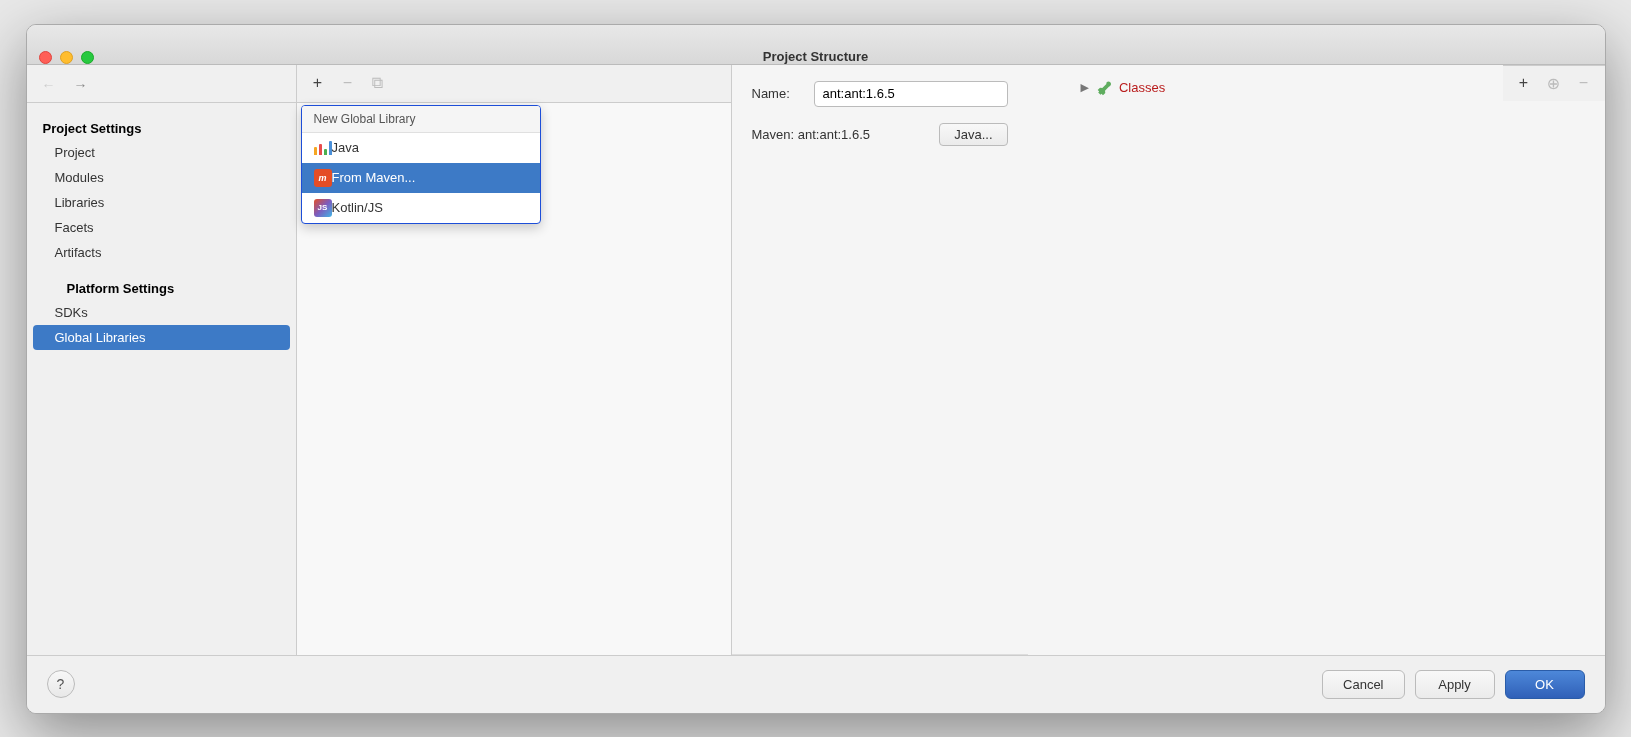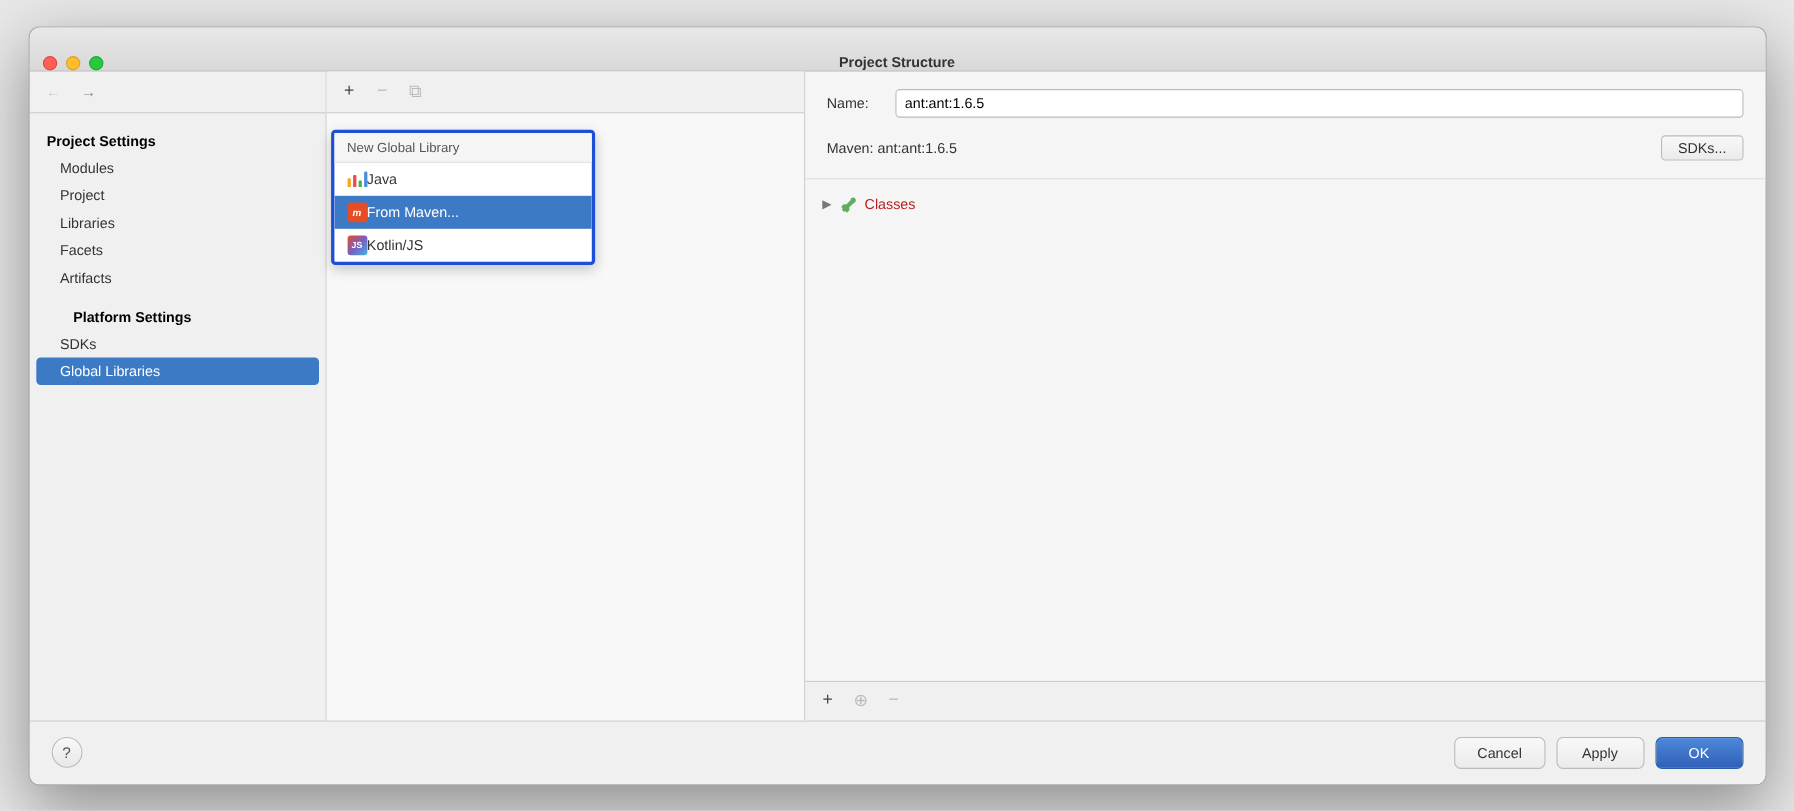--- a/index.html
+++ b/index.html
@@ -158,24 +158,24 @@
       align-items: center;
       justify-content: center;
       cursor: pointer;
       border-radius: 4px;
       font-size: 16px;
       color: #444;
     }
     .toolbar-btn.disabled { color: #bbb; cursor: default; }
     .dropdown-menu {
       position: absolute;
-      top: 53px;
+      top: 40px;
       left: 4px;
       background: white;
-      border: 3px solid #1d4ed8;
+      border: 1px solid #1d4ed8;
       border-radius: 4px;
       box-shadow: 0 4px 12px rgba(0,0,0,0.2);
       z-index: 100;
       width: 240px;
       overflow: hidden;
     }
     .dropdown-header {
       padding: 6px 12px;
       font-size: 12px;
       font-weight: 500;
@@ -240,21 +240,22 @@
       justify-content: center;
       font-size: 9px;
       font-weight: 900;
       color: white;
     }
     
     .detail-panel {
       flex: 1;
       background: #f5f5f5;
       display: flex;
-      flex-direction: column;
+      flex-direction: row;
+      gap: 37px;
     }
     .detail-top {
       padding: 16px 20px;
       border-bottom: 1px solid #ddd;
       background: #f5f5f5;
     }
     .name-row {
       display: flex;
       align-items: center;
       gap: 12px;
@@ -389,24 +390,24 @@
   <div class="content">
 
     <div class="sidebar">
       <div class="sidebar-nav-bar">
         <div class="nav-arrow disabled">←</div>
         <div class="nav-arrow">→</div>
       </div>
       <div class="sidebar-items">
         <div class="section-header">Project Settings</div>
         <div class="sidebar-item">
+          <span>Project</span>
+        </div>
+        <div class="sidebar-item">
           <span>Modules</span>
-        </div>
-        <div class="sidebar-item">
-          <span>Project</span>
         </div>
         <div class="sidebar-item">
           <span>Libraries</span>
         </div>
         <div class="sidebar-item">
           <span>Facets</span>
         </div>
         <div class="sidebar-item">
           <span>Artifacts</span>
         </div>
@@ -457,21 +458,21 @@
     </div>
 
     <div class="detail-panel">
       <div class="detail-top">
         <div class="name-row">
           <span class="name-label">Name:</span>
           <input type="text" class="name-input" value="ant:ant:1.6.5" style="">
         </div>
         <div class="maven-row">
           <span class="maven-text">Maven: ant:ant:1.6.5</span>
-          <button class="edit-btn">SDKs...</button>
+          <button class="edit-btn">Java...</button>
         </div>
       </div>
 
       <div class="tree-section">
         <div class="tree-item">
           <span class="tree-arrow">▶</span>
           <span style="display:inline-flex; align-items:center; justify-content:center; width:18px; height:18px;">
             <svg width="18" height="18" viewBox="0 0 18 18" fill="none" xmlns="http://www.w3.org/2000/svg">
 
               <path d="M13.5 2.5 C14.8 2.5 16 3.5 16 5 C16 6.2 15.2 7.2 14.1 7.6 L10 11.7 L10.3 14 L8 16.3 L6.5 14.8 L5.5 15.8 L3.2 13.5 L4.2 12.5 L2.7 11 L5 8.7 L7.3 9 L11.4 4.9 C11 3.8 12 2.5 13.5 2.5 Z" fill="#5fad5f" stroke="none"></path>

